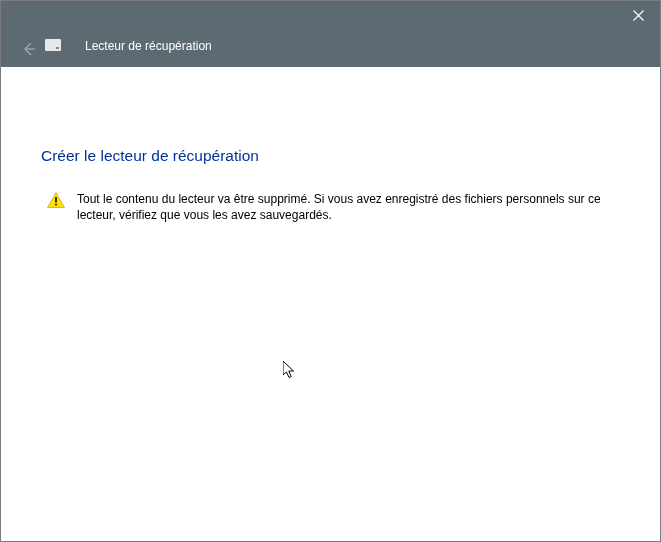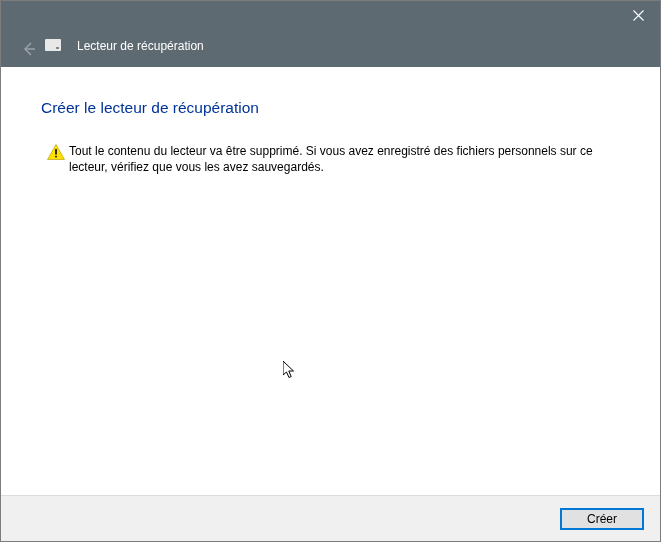--- a/index.html
+++ b/index.html
@@ -41,21 +41,21 @@
     align-items: center;
     justify-content: center;
     opacity: 0.6;
     cursor: default;
   }
   .title-wrap {
     position: absolute;
     left: 44px;
     top: 38px;
     display: flex;
-    gap: 16px;
+    gap: 24px;
   }
   .drive-icon {
     width: 16px;
     height: 12px;
     background: #e8e8e8;
     border-radius: 1px;
     position: relative;
   }
   .drive-icon::after {
     content: "";
@@ -67,31 +67,32 @@
     background: #888;
   }
   .app-title {
     color: #fff;
     font-size: 12px;
   }
   .content {
     padding: 24px 40px 0 40px;
     height: 428px;
     position: relative;
+    margin-top: 48px;
   }
   .page-heading {
     color: #003399;
     font-size: 15.5px;
     font-weight: 400;
     margin: 8px 0 26px 0;
   }
   .warning-row {
     display: flex;
     align-items: flex-start;
-    gap: 4px;
+    gap: 12px;
     padding-left: 6px;
   }
   .warn-icon {
     flex: 0 0 auto;
     margin-top: 1px;
   }
   .warning-text {
     color: #000;
     font-size: 12px;
     line-height: 1.35;

